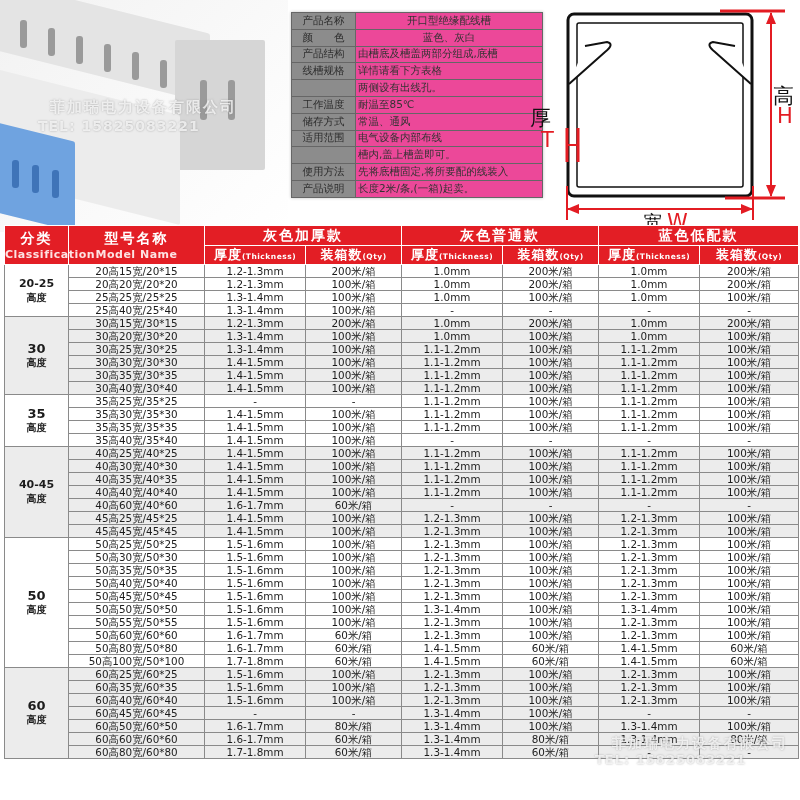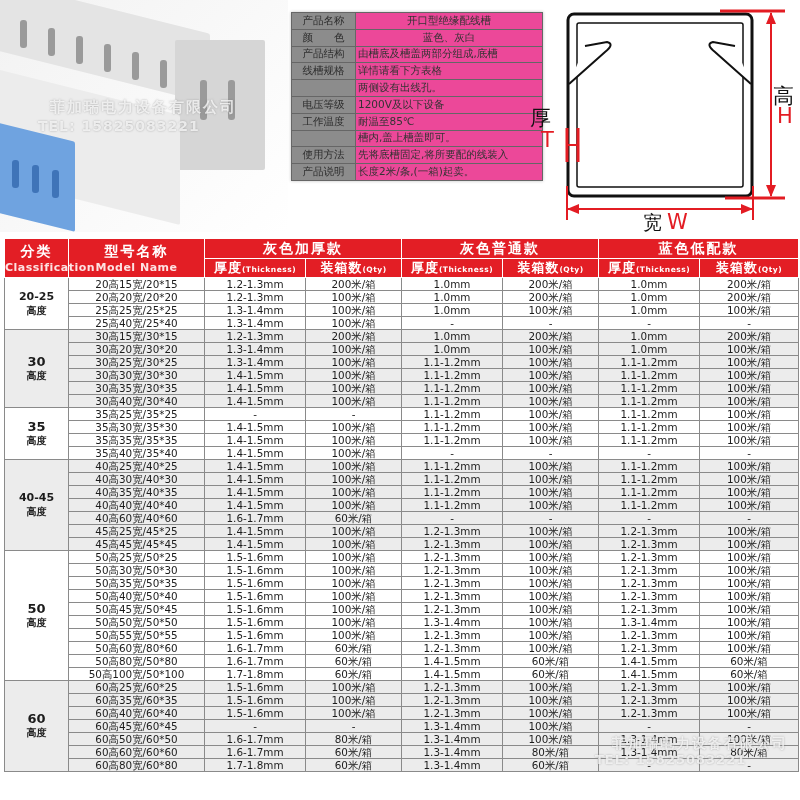--- a/index.html
+++ b/index.html
@@ -22,21 +22,21 @@
   .spec { position: absolute; left: 291px; top: 12px; width: 252px; border-collapse: collapse; font-size: 10.5px; box-shadow: 0 0 3px rgba(0,0,0,0.25); }
   .spec td { border: 1px solid #666; height: 16.8px; padding: 0 2px; white-space: nowrap; }
   .spec td.k { background: #8c8c8c; color: #2d2d2d; width: 64px; text-align: center; letter-spacing: 0px; }
   .spec td.v { background: #ec4899; color: #333; }
   .spec td.c { text-align: center; }
 
   .diagram { position: absolute; left: 545px; top: 0; width: 255px; height: 235px; }
   .dlabel { position: absolute; font-size: 21px; color: #111; }
   .dlabel.red { color: #e31c23; }
 
-  table.main { position: absolute; left: 4px; top: 238px; width: 794px; border-collapse: collapse; table-layout: fixed; }
+  table.main { position: absolute; left: 4px; top: 225px; width: 794px; border-collapse: collapse; table-layout: fixed; }
   table.main th { background: #e31e25; color: #fff; border: 1px solid #fff; font-weight: bold; }
   table.main th .en { display: block; font-size: 11px; letter-spacing: 0.5px; font-weight: bold; color: #fde2e2; }
   table.main th .cn { display: block; font-size: 14px; letter-spacing: 2px; }
   table.main th.grp { font-size: 14px; letter-spacing: 2px; height: 20px; }
   table.main th.sub { font-size: 13px; height: 19px; letter-spacing: 1px; margin-top: 33px; }
   table.main th.sub small { font-size: 7.5px; letter-spacing: 0.5px; font-weight: bold; }
   table.main td { border: 1px solid #8a8a8a; text-align: center; font-size: 10.4px; height: 12.95px; line-height: 12px; padding: 0; white-space: nowrap; color: #1c1c1c; }
   table.main td.cls { font-weight: bold; font-size: 10px; line-height: 14px; }
   table.main td.cls .big { font-size: 13px; display: block; }
   table.main td.cls .mid { font-size: 11px; display: block; }
@@ -83,26 +83,30 @@
         </tr>
         <tr>
           <td class="k">线槽规格</td>
           <td class="v">详情请看下方表格</td>
         </tr>
         <tr>
           <td class="k"></td>
           <td class="v">两侧设有出线孔。</td>
         </tr>
         <tr>
-          <td class="k">电压等级</td>
-          <td class="v">1200V及以下设备</td>
-        </tr>
-        <tr>
           <td class="k">工作温度</td>
           <td class="v">耐温至85℃</td>
+        </tr>
+        <tr>
+          <td class="k">储存方式</td>
+          <td class="v">常温、通风</td>
+        </tr>
+        <tr>
+          <td class="k">适用范围</td>
+          <td class="v">电气设备内部布线</td>
         </tr>
         <tr>
           <td class="k"></td>
           <td class="v">槽内,盖上槽盖即可。</td>
         </tr>
         <tr>
           <td class="k">使用方法</td>
           <td class="v">先将底槽固定,将所要配的线装入</td>
         </tr>
         <tr>
@@ -427,21 +431,21 @@
       <tr class="g0">
         <td>50高55宽/50*55</td>
         <td>1.5-1.6mm</td>
         <td>100米/箱</td>
         <td>1.2-1.3mm</td>
         <td>100米/箱</td>
         <td>1.2-1.3mm</td>
         <td>100米/箱</td>
       </tr>
       <tr class="g0">
-        <td>50高60宽/80*60</td>
+        <td>50高60宽/60*60</td>
         <td>1.6-1.7mm</td>
         <td>60米/箱</td>
         <td>1.2-1.3mm</td>
         <td>100米/箱</td>
         <td>1.2-1.3mm</td>
         <td>100米/箱</td>
       </tr>
       <tr class="g0">
         <td>50高80宽/50*80</td>
         <td>1.6-1.7mm</td>

